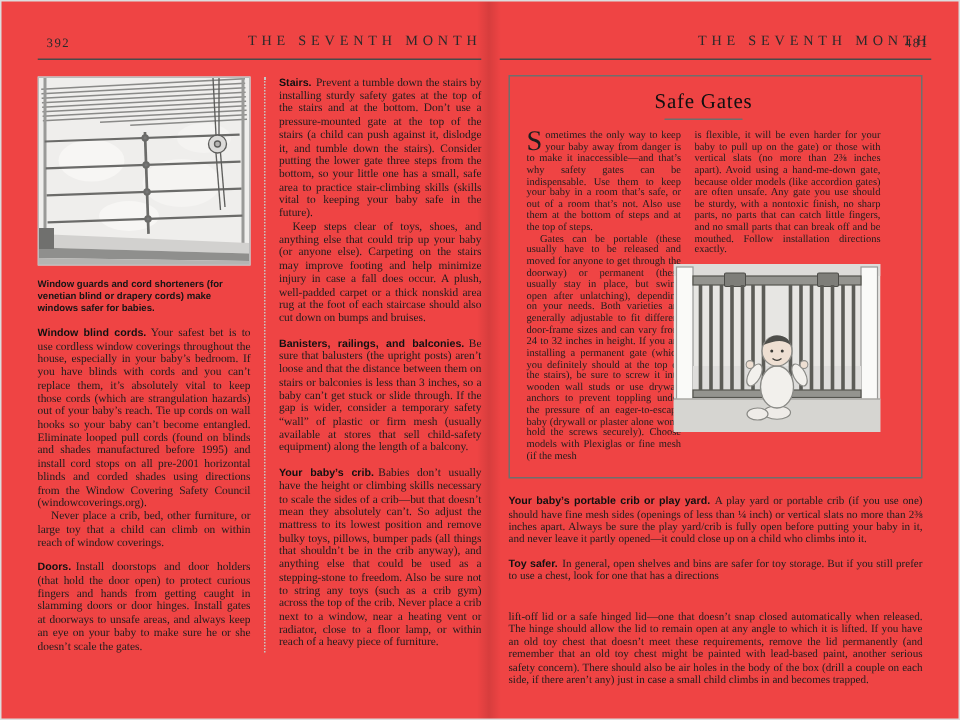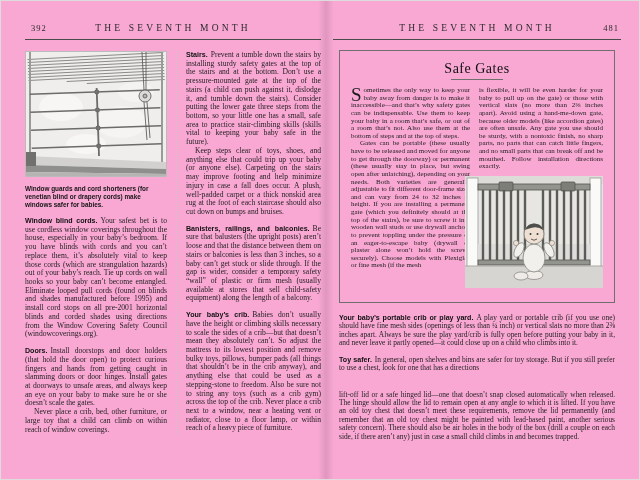--- a/index.html
+++ b/index.html
@@ -1,46 +1,46 @@
 <!DOCTYPE html>
 <html><head>
 <meta charset="utf-8">
 <style>
   html,body{margin:0;padding:0;}
   body{width:640px;height:480px;background:#e9e9e7;font-family:"Liberation Serif",serif;}
-  .spread{position:relative;width:640px;height:480px;background:#f9a8d4;overflow:hidden;border:1px solid #ddd;box-sizing:border-box;}
+  .spread{position:relative;width:640px;height:480px;background:#ef4444;overflow:hidden;border:1px solid #ddd;box-sizing:border-box;}
   .gutter{position:absolute;left:317px;top:0;width:16px;height:480px;
           background:linear-gradient(to right,rgba(0,0,0,0),rgba(0,0,0,0.10) 50%,rgba(0,0,0,0));}
   .page{position:absolute;top:22px;height:444px;overflow:hidden;}
   .page.left{left:24px;width:296px;}
   .page.right{left:332px;width:288px;}
 
   .pg-header{position:relative;height:14px;margin-bottom:2px;}
-  .running-head{font-size:9.5px;letter-spacing:3.2px;text-align:center;color:#2a2a2a;white-space:nowrap;}
+  .running-head{font-size:9.5px;letter-spacing:3.2px;text-align:right;color:#2a2a2a;white-space:nowrap;}
   .page-num{position:absolute;top:0;font-size:8.5px;letter-spacing:1px;color:#2a2a2a;}
   .page-num.l{left:6px;}
   .page-num.r{right:2px;}
   .head-rule{border-bottom:1px solid #4a4a4a;margin:1px 0 0 0;}
 
   .cols{display:flex;gap:9px;margin-top:11px;}
   .col{flex:1;position:relative;}
   .col-divider{width:0;border-left:1px dotted #c7c7c5;align-self:stretch;}
 
   .body-text, .para{font-size:7.6px;line-height:1.15;text-align:justify;color:#1d1d1d;}
   .para{margin:0;}
   .para.indent{text-indent:9px;}
   .para.section{margin-top:8px;}
   .run-head{font-family:"Liberation Sans",sans-serif;font-weight:bold;font-size:7.1px;margin-right:3px;color:#111;}
 
   figure{margin:0;}
   .fig-frame{border:0.5px solid #bbb;background:#eeedeb;}
   .caption{font-family:"Liberation Sans",sans-serif;font-weight:bold;font-size:6.4px;line-height:1.25;color:#151515;margin-top:4px;text-align:left;}
 
   
-  .feature-box{border:1px solid #6f6f6d;margin:10px 6px 0 6px;padding:8px 11px 10px 11px;}
+  .feature-box{border:1px solid #6f6f6d;margin:10px 6px 0 6px;padding:8px 27px 10px 11px;}
   .box-title{font-size:14px;letter-spacing:0.5px;text-align:center;color:#101010;margin:2px 0 0 0;}
   .box-title-rule{width:52px;border-bottom:1px solid #6f6f6d;margin:2px auto 7px auto;}
   .box-cols{display:flex;gap:9px;}
   .box-col{flex:1;}
   .box-col .para{font-size:7px;line-height:1.09;}
   .dropcap{float:left;font-size:19px;line-height:14px;padding:1px 2px 0 0;color:#1d1d1d;}
   .gate-fig{margin:5px 0 0 -14px;}
 
   .below-box{display:flex;gap:9px;margin-top:11px;padding:0 6px;flex-direction:column;}
   .below-box .para{font-size:7.4px;line-height:1.14;}
@@ -104,25 +104,25 @@
             <polygon points="0,113 140,117 140,122 0,120" fill="#8f8f8d"></polygon>
             <polygon points="0,120 140,122 140,124 0,124" fill="#b5b4b2"></polygon>
             <rect x="0" y="100" width="10" height="14" fill="#70706e"></rect>
           </svg>
           <figcaption class="caption">Window guards and cord shorteners (for venetian blind or drapery cords) make windows safer for babies.</figcaption>
         </figure>
 
         <p class="para section">
           <span class="run-head">Window blind cords.</span><span>Your safest bet is to use cordless window coverings throughout the house, especially in your baby’s bedroom. If you have blinds with cords and you can’t replace them, it’s absolutely vital to keep those cords (which are strangulation hazards) out of your baby’s reach. Tie up cords on wall hooks so your baby can’t become entangled. Eliminate looped pull cords (found on blinds and shades manufactured before 1995) and install cord stops on all pre-2001 horizontal blinds and corded shades using directions from the Window Covering Safety Council (windowcoverings.org).</span>
         </p>
-        <p class="para section">
-          <span class="run-head">Doors.</span><span>Install doorstops and door holders (that hold the door open) to protect curious fingers and hands from getting caught in slamming doors or door hinges. Install gates at doorways to unsafe areas, and always keep an eye on your baby to make sure he or she doesn’t scale the gates.</span>
-        </p>
         <p class="para indent">
           <span>Never place a crib, bed, other furniture, or large toy that a child can climb on within reach of window coverings.</span>
+        </p>
+        <p class="para section">
+          <span class="run-head">Doors.</span><span>Install doorstops and door holders (that hold the door open) to protect curious fingers and hands from getting caught in slamming doors or door hinges. Install gates at doorways to unsafe areas, and always keep an eye on your baby to make sure he or she doesn’t scale the gates.</span>
         </p>
       </div>
 
       <div class="col-divider"></div>
 
       <div class="col">
         <p class="para">
           <span class="run-head">Stairs.</span><span>Prevent a tumble down the stairs by installing sturdy safety gates at the top of the stairs and at the bottom. Don’t use a pressure-mounted gate at the top of the stairs (a child can push against it, dislodge it, and tumble down the stairs). Consider putting the lower gate three steps from the bottom, so your little one has a small, safe area to practice stair-climbing skills (skills vital to keeping your baby safe in the future).</span>
         </p>
         <p class="para indent">

